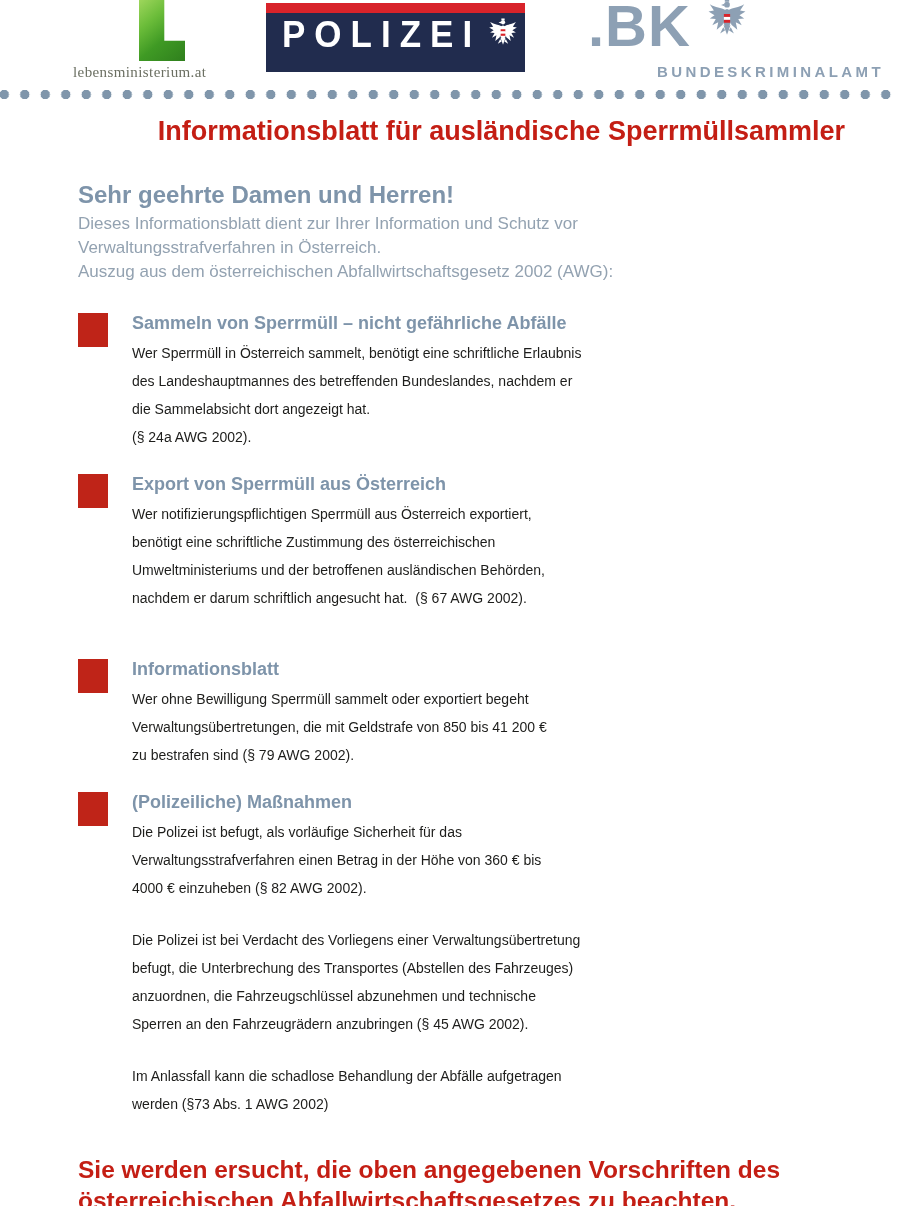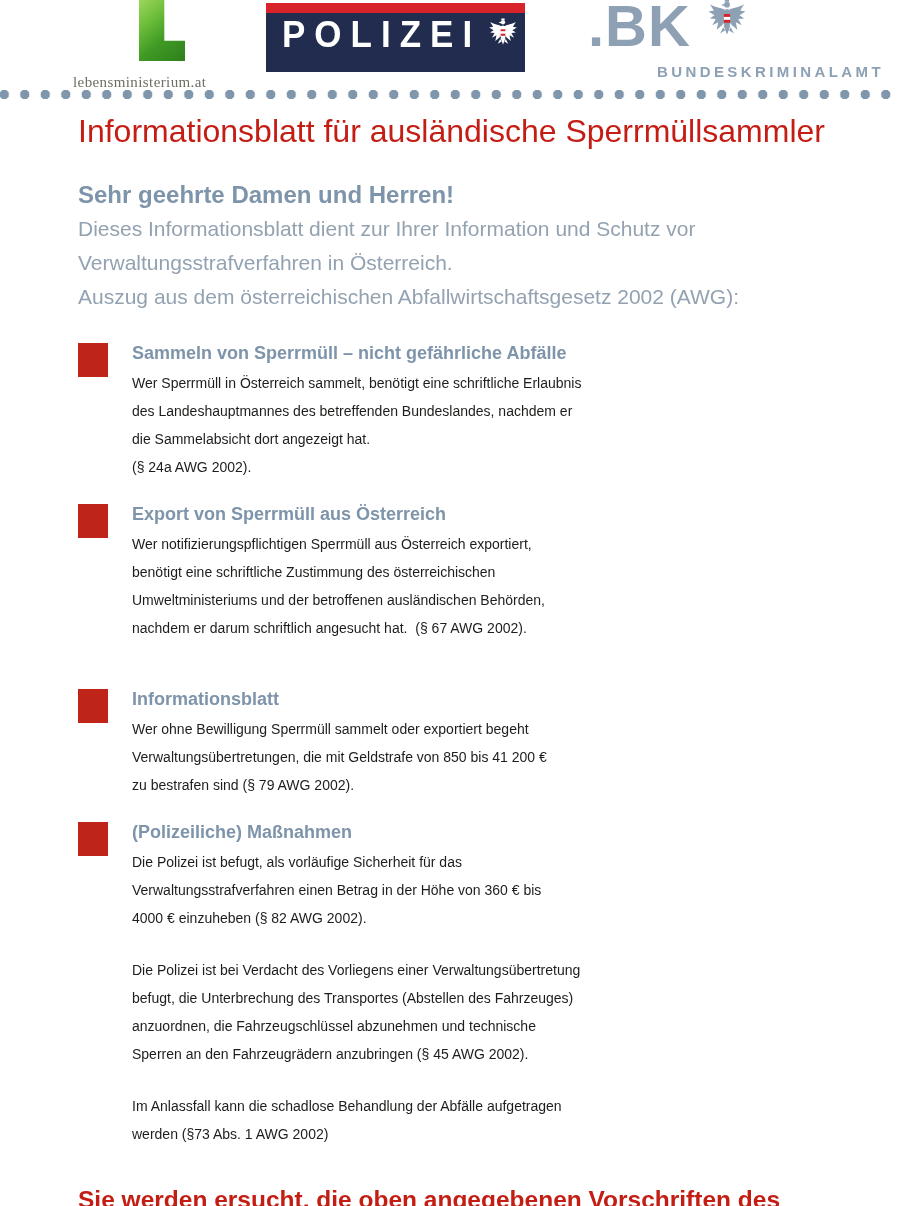--- a/index.html
+++ b/index.html
@@ -26,21 +26,21 @@
   
   .header{position:relative;height:86px;}
 
   .lm-logo{position:absolute;left:73px;top:0;width:120px;}
   .lm-letter{
     margin-left:66px;width:46px;height:61px;
     background:linear-gradient(140deg,#9ed65c 0%,#6cbd3a 30%,#3f9a24 60%,#2f7f1d 100%);
     clip-path:polygon(0 0,55% 0,55% 67%,100% 67%,100% 100%,0 100%);
   }
   .lm-caption{
-    margin-top:13px;font-family:"Liberation Serif", serif;
+    margin-top:3px;font-family:"Liberation Serif", serif;
     font-size:15px;color:var(--caption-gray);letter-spacing:.4px;white-space:nowrap;
   }
 
   .polizei-logo{
     position:absolute;left:266px;top:3px;width:259px;height:69px;
     background:var(--navy);
   }
   .polizei-stripe{height:10px;background:var(--stripe-red);}
   .polizei-row{height:48px;display:flex;align-items:center;padding:0 7px 8px 16px;}
   .polizei-word{
@@ -66,29 +66,29 @@
     margin-top:3px;height:11px;width:100%;
     background-image:radial-gradient(circle 5px at 50% 50%,var(--dot-blue) 4.6px,transparent 5px);
     background-size:20.5px 11px;background-position:-6px 0;background-repeat:repeat-x;
   }
 
   
   .main{padding:0 55px 0 78px;}
 
   .page-title{
     margin-top:16px;color:var(--accent-red);
-    font-size:32px;font-weight:normal;line-height:31px;
+    font-size:27px;font-weight:bold;line-height:31px;text-align:right;
   }
   .greeting{
     margin-top:34px;color:var(--heading-blue);
     font-size:24px;font-weight:bold;line-height:27px;
   }
   .intro{
     margin-top:4px;color:var(--intro-gray);
-    font-size:21px;line-height:34px;white-space:pre-line;
+    font-size:17px;line-height:24px;white-space:pre-line;
   }
 
   .section{position:relative;padding-left:54px;}
   .section-1{margin-top:26px;}
   .section-2{margin-top:20px;}
   .section-3{margin-top:44px;}
   .section-4{margin-top:20px;}
   .bullet{
     position:absolute;left:0;top:3px;width:30px;height:34px;
     background:var(--bullet-red);

